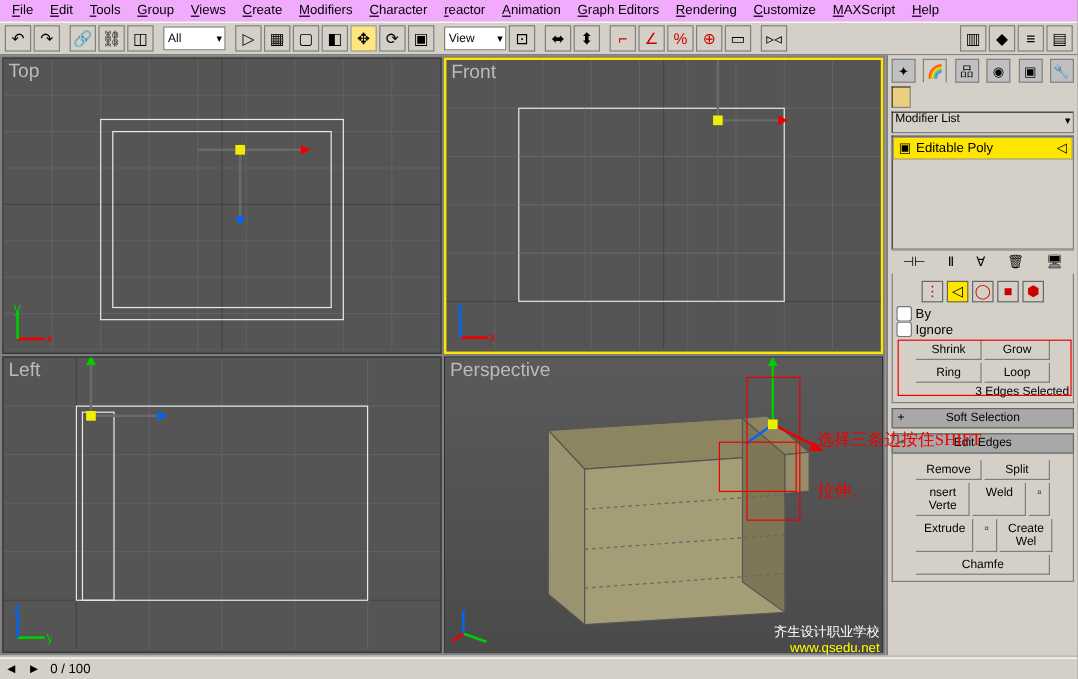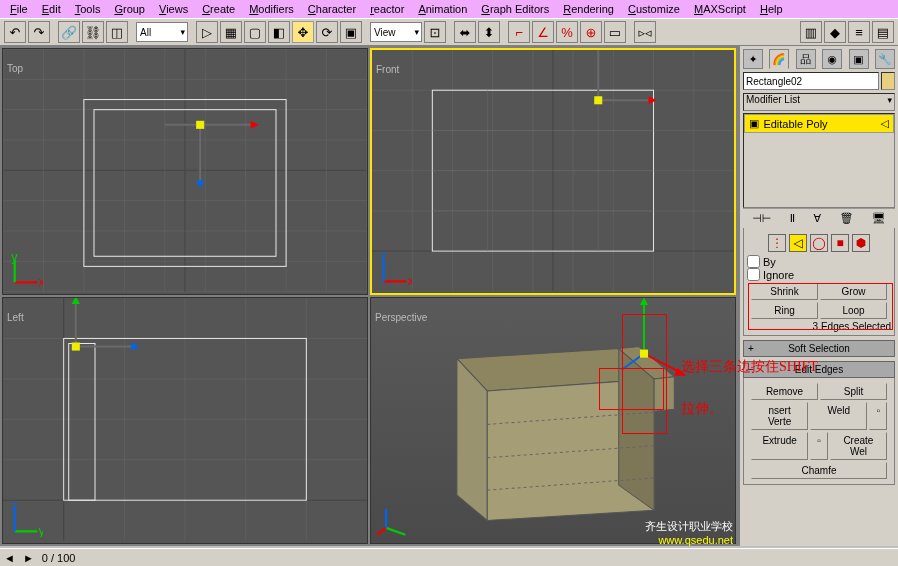--- a/index.html
+++ b/index.html
@@ -10,41 +10,41 @@
 .toolbar { background: #d4d0c8; height: 28px; display: flex; align-items: center; padding: 2px 4px; gap: 2px; border-top: 1px solid #fff; border-bottom: 1px solid #808080; }
 .tbtn { width: 22px; height: 22px; border: 1px solid #808080; background: #d4d0c8; display: flex; align-items: center; justify-content: center; cursor: pointer; font-size: 13px; }
 .tbtn.active { background: #ffe680; border: 1px solid #999; }
 .sep { width: 4px; }
 .dropdown { height: 20px; border: 1px solid #808080; background: #fff; padding: 0 14px 0 3px; font-size: 10px; display: flex; align-items: center; position: relative; }
 .dropdown::after { content: "▾"; position: absolute; right: 2px; font-size: 9px; }
 .main { display: flex; height: 500px; }
 .viewports { flex: 1; display: grid; grid-template-columns: 1fr 1fr; grid-template-rows: 1fr 1fr; gap: 2px; padding: 2px; background: #808080; }
 .vp { background: #555; position: relative; border: 1px solid #333; }
 .vp.sel { border: 2px solid #ffe600; }
-.vp-label { position: absolute; top: 14px; left: 4px; color: #bbb; font-size: 10px; z-index: 5; }
+.vp-label { position: absolute; top: 2px; left: 4px; color: #bbb; font-size: 16px; z-index: 5; }
 .grid { position: absolute; inset: 0; }
 .grid line { stroke: #6a6a6a; stroke-width: 0.5; }
 .grid line.axis { stroke: #444; stroke-width: 1; }
 .wire rect { fill: none; stroke: #e8e8e8; stroke-width: 1; }
 .gizmo line { stroke-width: 2; }
 .axis-ind { position: absolute; bottom: 6px; left: 6px; width: 34px; height: 34px; }
 .side { width: 160px; background: #d4d0c8; border-left: 2px solid #808080; padding: 3px; overflow: hidden; }
 .tabrow { display: flex; gap: 1px; margin-bottom: 3px; justify-content: space-between; }
 .tab { width: 20px; height: 20px; border: 1px solid #808080; background: #c0c0c0; display: flex; align-items: center; justify-content: center; }
 .tab.active { background: #d4d0c8; border-bottom-color: #d4d0c8; }
 .input { width: 100%; height: 18px; border: 1px inset #808080; background: #fff; padding: 0 2px; font-size: 10px; }
 .stackrow { background: #ffe600; padding: 2px 4px; font-size: 10px; display: flex; align-items: center; gap: 4px; border: 1px solid #999; }
 .stack { height: 95px; border: 1px inset #808080; background: #d4d0c8; margin-top: 2px; }
 .stackicons { display: flex; gap: 6px; padding: 3px; justify-content: space-around; border-top: 1px solid #999; }
 .rollhead { background: #a8a8a8; border: 1px solid #666; padding: 2px 4px; font-size: 10px; text-align: center; margin-top: 4px; position: relative; }
 .rollhead::before { content: "−"; position: absolute; left: 4px; }
 .rollhead.plus::before { content: "+"; }
 .rollbody { border: 1px solid #808080; border-top: none; padding: 3px; background: #d4d0c8; }
 .btn { border: 1px outset #d4d0c8; background: #d4d0c8; padding: 2px 6px; font-size: 10px; text-align: center; cursor: pointer; }
-.btnrow { display: flex; gap: 2px; margin: 2px 4px; justify-content: center; }
+.btnrow { display: flex; gap: 2px; margin: 2px 16px; }
 .btnrow .btn { flex: 1; }
 .sobj { display: flex; gap: 3px; justify-content: center; margin: 3px 0; }
 .so { width: 18px; height: 18px; border: 1px solid #666; display: flex; align-items: center; justify-content: center; font-size: 12px; }
 .so.red { color: #c00; }
 .so.sel { background: #ffe600; }
 .bottombar { position: absolute; bottom: 0; left: 0; right: 0; height: 18px; background: #d4d0c8; display: flex; align-items: center; padding: 0 4px; gap: 8px; border-top: 1px solid #fff; font-size: 10px; }
 .annot { position: absolute; color: #e00; font-size: 14px; font-family: "SimSun", serif; z-index: 20; pointer-events: none; }
 .watermark { position: absolute; bottom: 20px; right: 165px; color: #fff; font-size: 12px; z-index: 20; text-align: right; }
 .watermark .url { color: #ff0; }
 .redbox { position: absolute; border: 1px solid #e00; pointer-events: none; z-index: 15; }
@@ -272,21 +272,20 @@
   <div class="side">
     <div class="tabrow">
       <div class="tab">✦</div>
       <div class="tab active">🌈</div>
       <div class="tab">品</div>
       <div class="tab">◉</div>
       <div class="tab">▣</div>
       <div class="tab">🔧</div>
     </div>
     <div style="display:flex;gap:2px">
-      <input class="input" value="Rectangle02" style="">
       <div style="width:16px;height:18px;background:#e8d080;border:1px inset #888"></div>
     </div>
     <div style="margin-top:3px;position:relative">
       <div class="input" style="background:#d4d0c8">Modifier List</div>
       <span style="position:absolute;right:3px;top:2px;font-size:9px">▾</span>
     </div>
     <div class="stack">
       <div class="stackrow">
         <span>▣</span>
         <span>Editable Poly</span>

